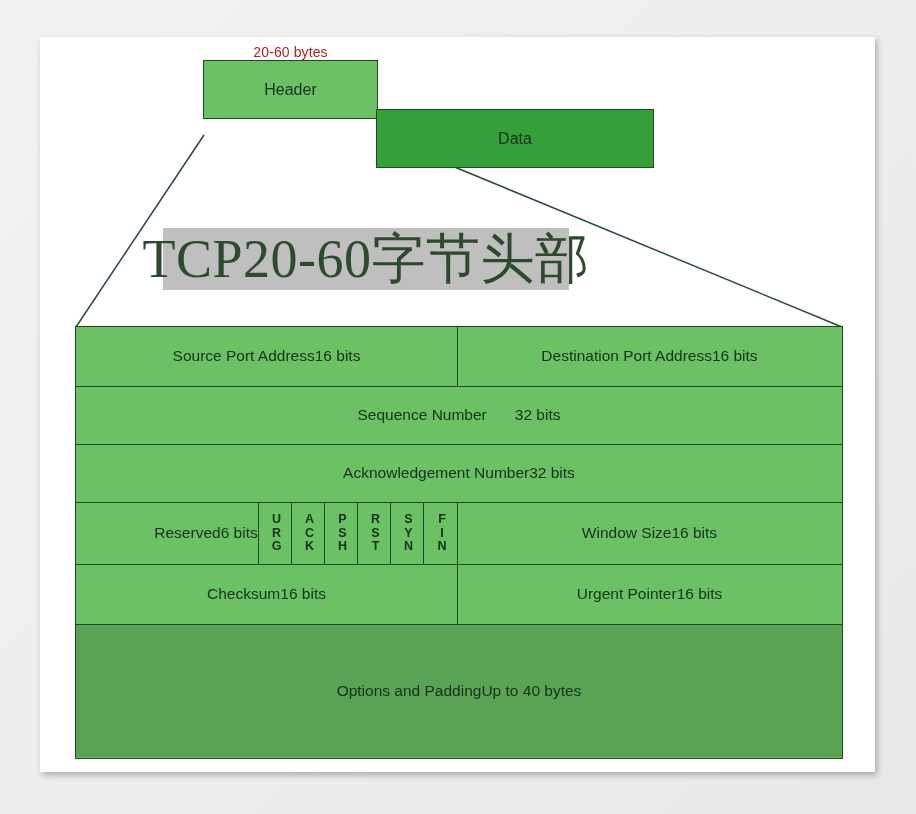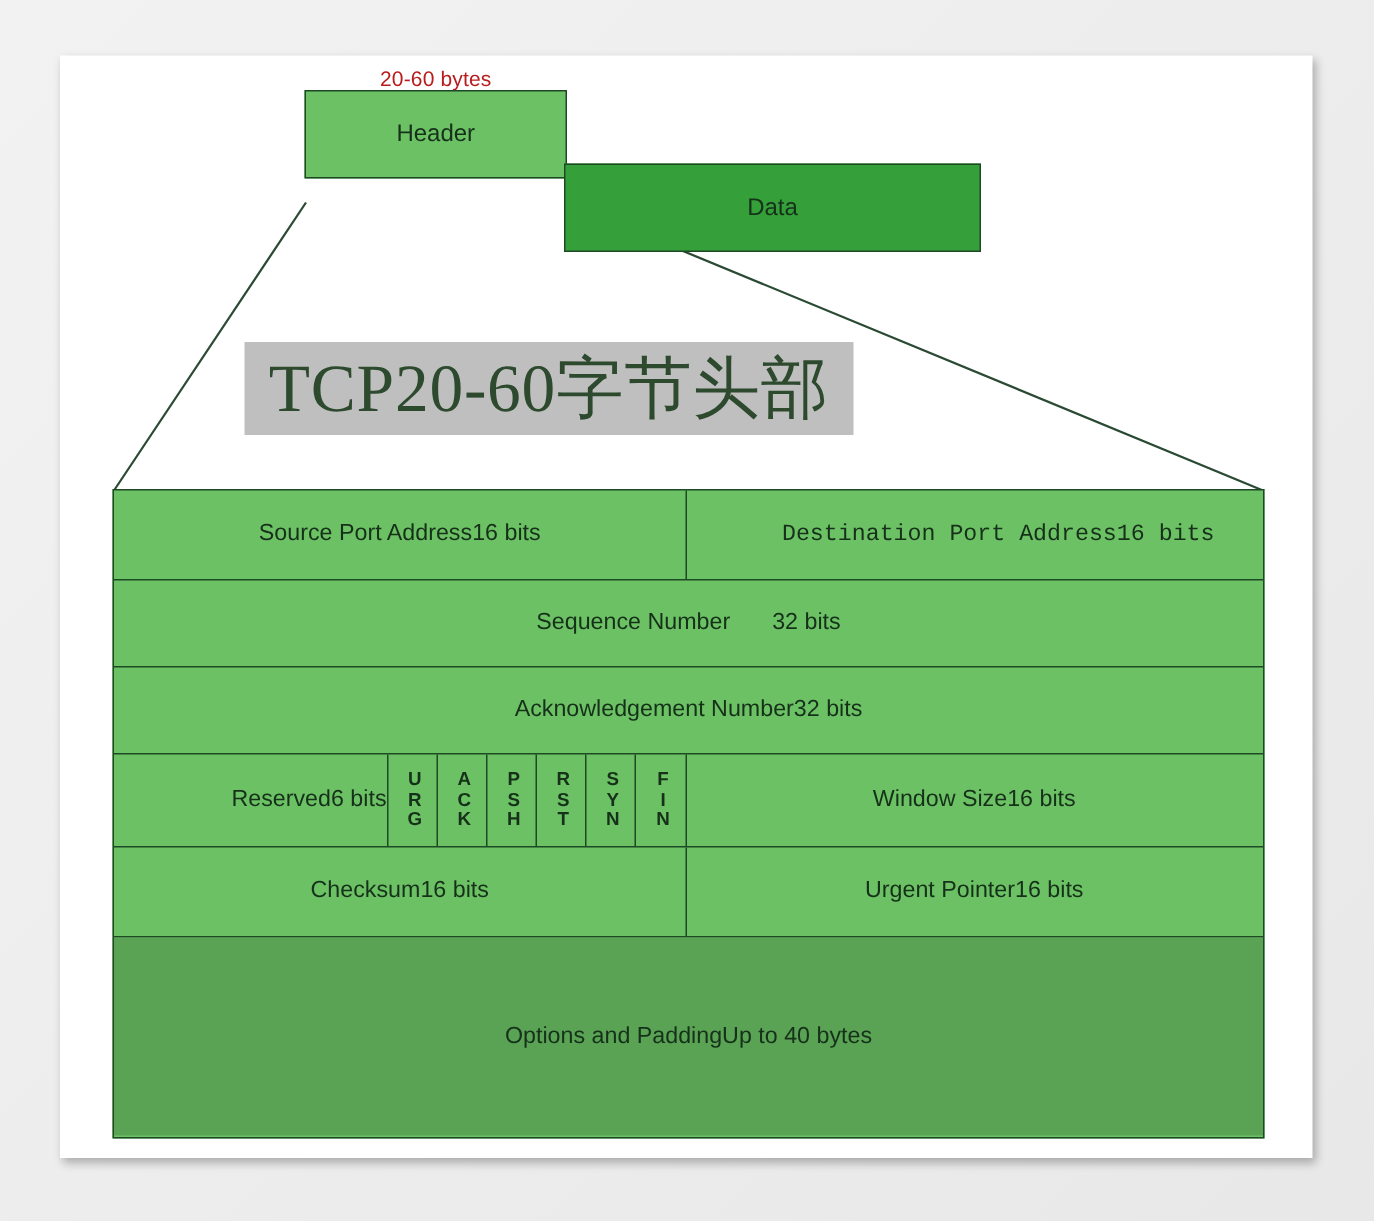--- a/index.html
+++ b/index.html
@@ -93,21 +93,21 @@
     top: 228px;
     width: 406px;
     height: 62px;
     background: #bfbfbf;
     display: flex;
     align-items: center;
     justify-content: center;
   }
   #title-text {
     font-family: "Liberation Serif", "DejaVu Serif", serif;
-    font-size: 45px;
+    font-size: 54px;
     color: #2e4a2e;
     letter-spacing: 0.5px;
     white-space: nowrap;
   }
 
   
   #tcp-table {
     position: absolute;
     left: 75px;
     top: 326px;
@@ -194,21 +194,21 @@
   <span id="title-text">TCP20-60字节头部</span>
 </div>
 
 <div id="tcp-table">
 
   <div class="trow" id="row-ports" style="top:0; height:60px;">
     <div class="cell divider-right" style="left:0; width:382px;">
       <span>Source Port Address</span>
       <span class="l2">16 bits</span>
     </div>
-    <div class="cell" style="left:398px; width:383px;font-family:Liberation Mono, monospace;">
+    <div class="cell" style="left:382px; width:383px;">
       <span>Destination Port Address</span>
       <span class="l2">16 bits</span>
     </div>
   </div>
 
   <div class="trow" id="row-sequence" style="top:60px; height:58px;">
     <div class="cell" style="left:0; width:100%;gap:28px;">
       <span>Sequence Number</span>
       <span class="l2">32 bits</span>
     </div>

